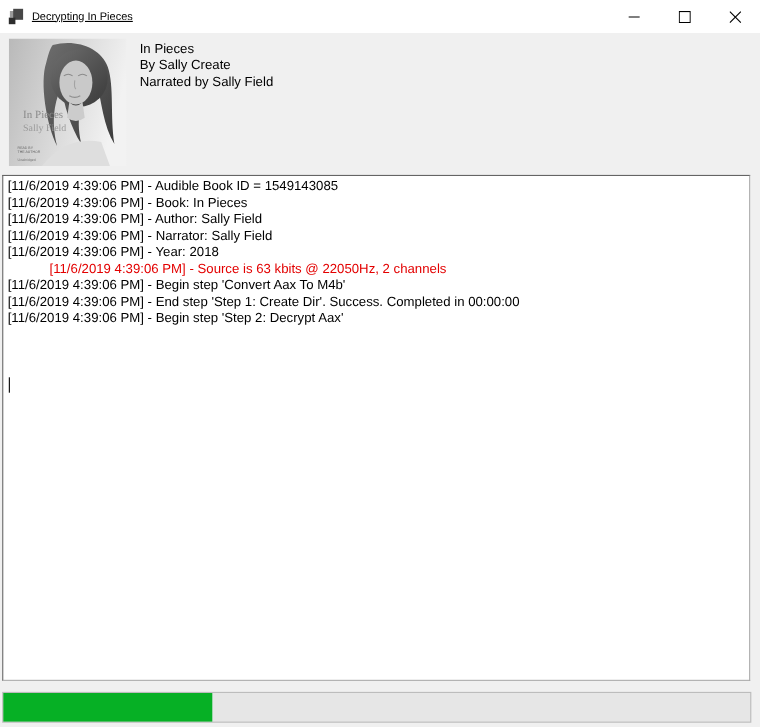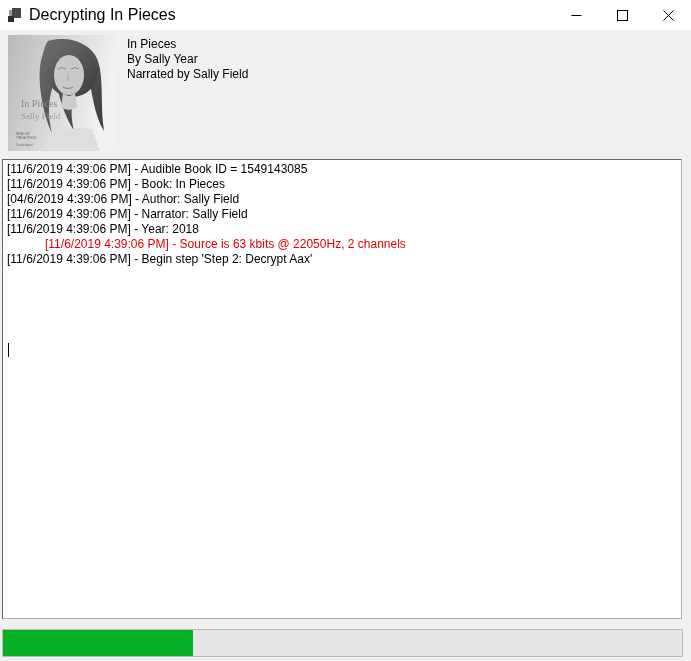--- a/index.html
+++ b/index.html
@@ -26,23 +26,24 @@
     display: flex;
     align-items: center;
   }
   .app-icon {
     width: 16px; height: 16px;
     margin-left: 7px;
     flex: 0 0 auto;
   }
   .titlebar-text {
     margin-left: 6px;
-    font-size: 16px;
+    font-size: 10px;
     color: #000000;
     white-space: nowrap;
+    text-decoration: underline;
   }
   .titlebar-buttons {
     position: absolute;
     right: 0; top: 0;
     height: 30px;
     display: flex;
   }
   .tb-btn {
     width: 46px; height: 30px;
     display: flex;
@@ -172,32 +173,34 @@
       <text x="13" y="72" font-family="Liberation Serif, serif" font-size="10" fill="#8a8a8a"><tspan>In Pieces</tspan></text>
       <text x="13" y="84" font-family="Liberation Serif, serif" font-size="9" fill="#9a9a9a"><tspan>Sally Field</tspan></text>
       <text x="8" y="100" font-family="Liberation Sans, sans-serif" font-size="3.2" fill="#666"><tspan>READ BY</tspan></text>
       <text x="8" y="104" font-family="Liberation Sans, sans-serif" font-size="3.2" fill="#666"><tspan>THE AUTHOR</tspan></text>
       <text x="8" y="111" font-family="Liberation Sans, sans-serif" font-size="3.2" fill="#777"><tspan>Unabridged</tspan></text>
     </svg>
   </div>
 
   <div class="book-info">
     <div>In Pieces</div>
-    <div>By Sally Year</div>
+    <div>By Sally Create</div>
     <div>Narrated by Sally Field</div>
   </div>
 
   <div class="log-box">
     <div id="log-lines">
         <div class="log-line">[11/6/2019 4:39:06 PM] - Audible Book ID = 1549143085</div>
         <div class="log-line">[11/6/2019 4:39:06 PM] - Book: In Pieces</div>
-        <div class="log-line">[04/6/2019 4:39:06 PM] - Author: Sally Field</div>
+        <div class="log-line">[11/6/2019 4:39:06 PM] - Author: Sally Field</div>
         <div class="log-line">[11/6/2019 4:39:06 PM] - Narrator: Sally Field</div>
         <div class="log-line">[11/6/2019 4:39:06 PM] - Year: 2018</div>
         <div class="log-line red">[11/6/2019 4:39:06 PM] - Source is 63 kbits @ 22050Hz, 2 channels</div>
+        <div class="log-line">[11/6/2019 4:39:06 PM] - Begin step 'Convert Aax To M4b'</div>
+        <div class="log-line">[11/6/2019 4:39:06 PM] - End step 'Step 1: Create Dir'. Success. Completed in 00:00:00</div>
         <div class="log-line">[11/6/2019 4:39:06 PM] - Begin step 'Step 2: Decrypt Aax'</div>
       </div>
     <div class="caret" style="top:183px;"></div>
   </div>
 
   <div class="progress">
     <div class="progress-fill" style="width: 28%;"></div>
   </div>
 
 </div>

